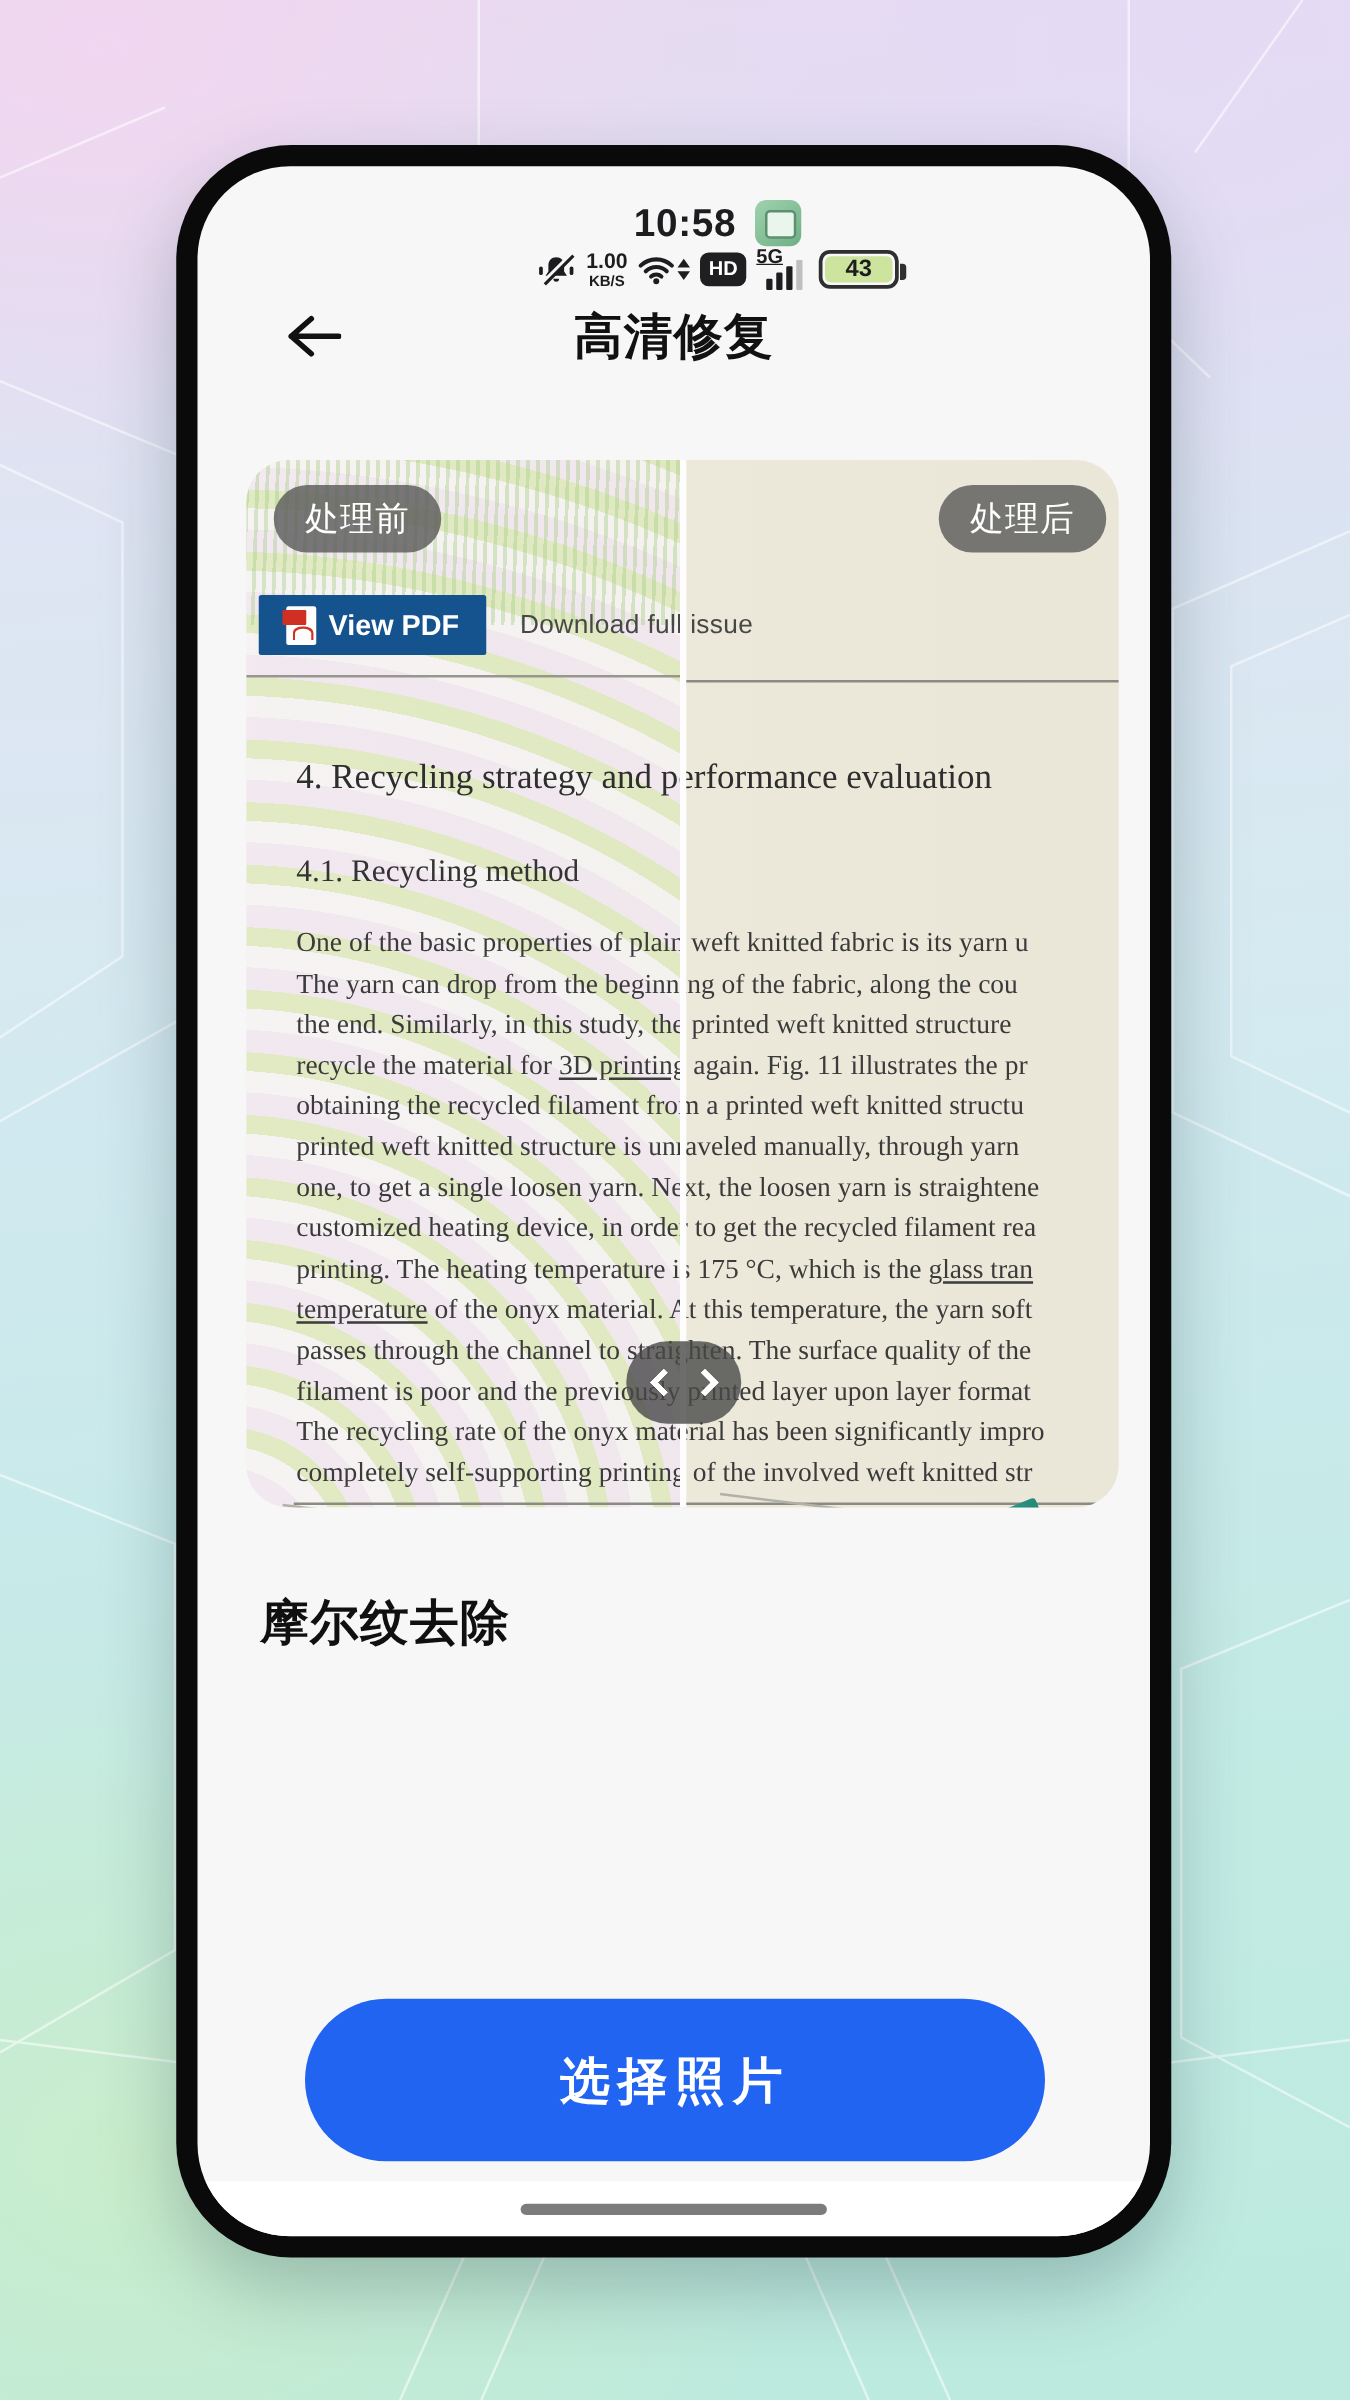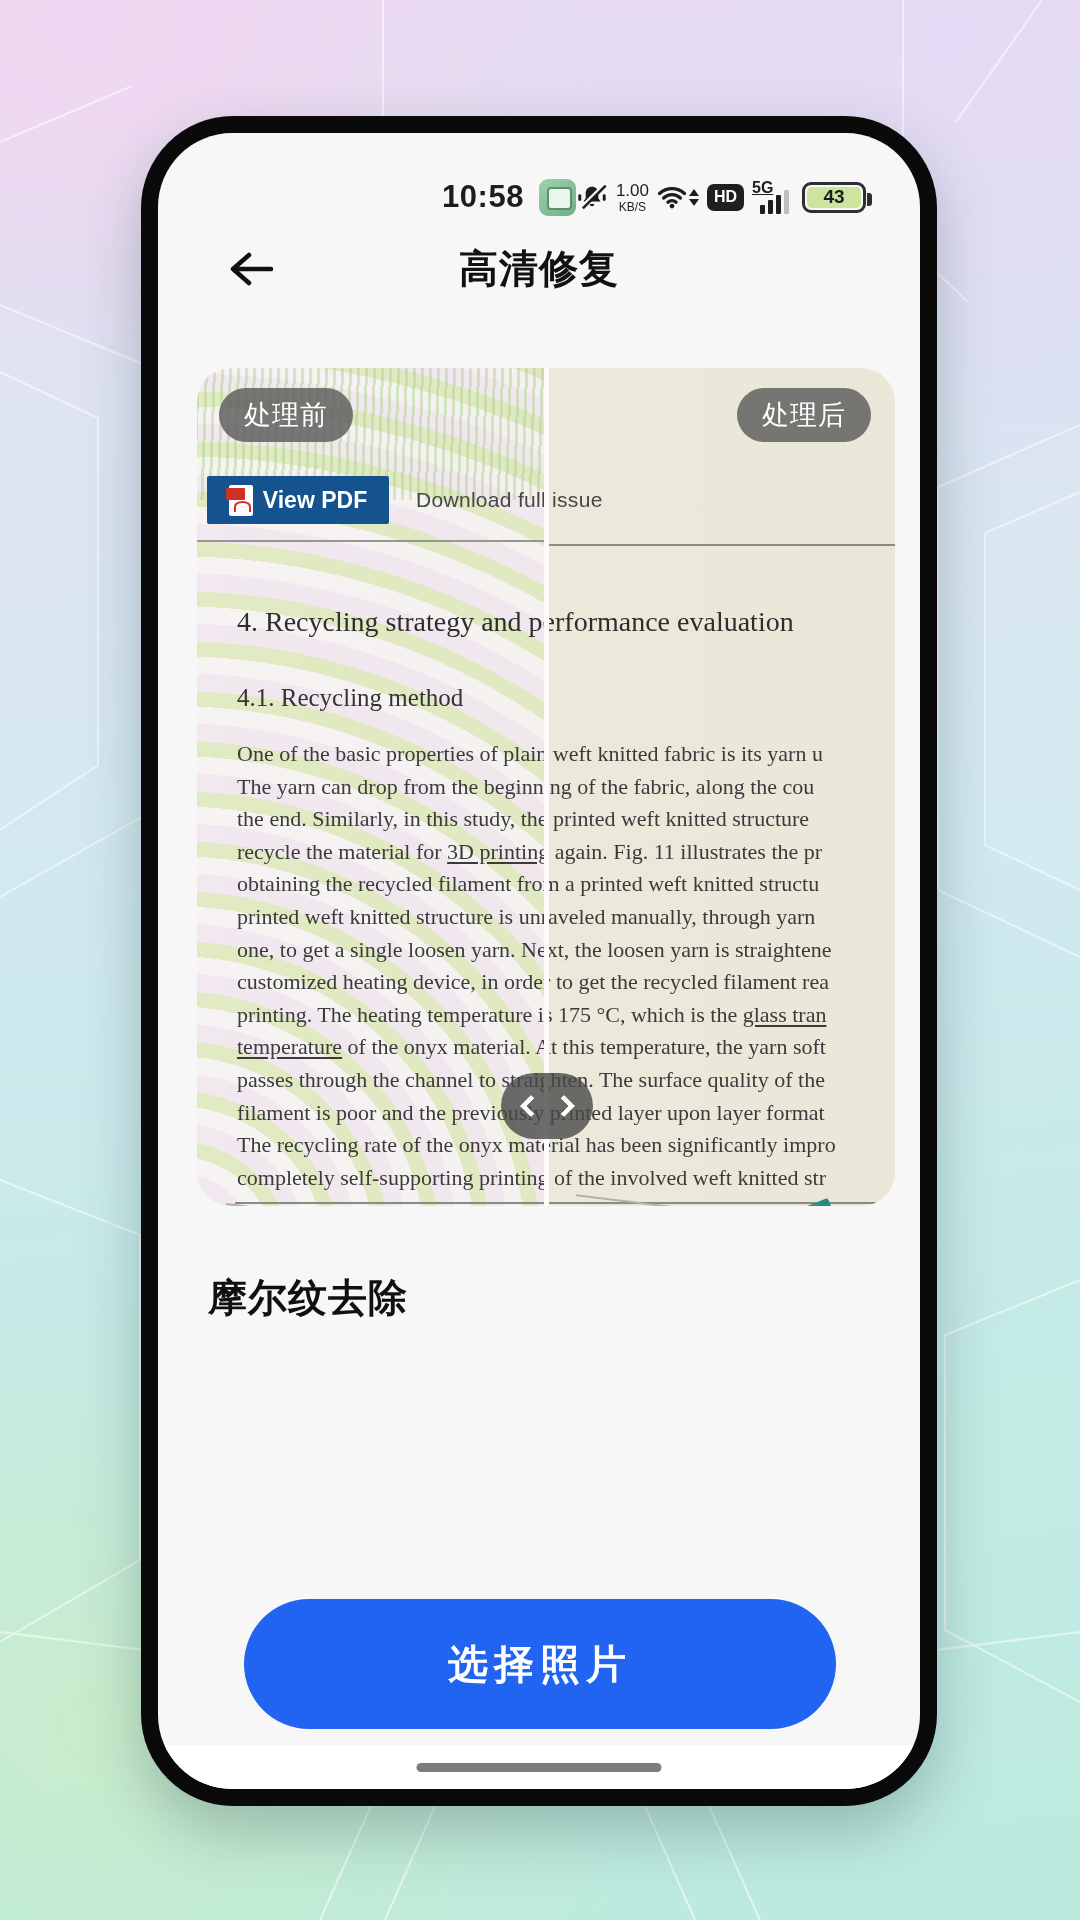--- a/index.html
+++ b/index.html
@@ -22,36 +22,36 @@
     box-shadow:0 26px 60px rgba(35,60,70,.28);
   }
   .screen {
     position:relative; width:762px; height:1656px; background:#f7f7f8;
     border-radius:74px; overflow:hidden;
   }
 
   
   .status-bar {
     position:absolute; top:40px; left:0; right:0; height:48px;
-    display:flex; align-items:center; justify-content:flex-end;
-    padding:0 54px 0 124px; color:#1d1d1f;
+    display:flex; align-items:center; justify-content:center;
+    padding:0 54px 0 124px; color:#1d1d1f;flex-direction:column;
   }
   .sb-left { display:flex; align-items:center; gap:15px; }
   .sb-time { font-size:31px; font-weight:600; letter-spacing:.5px; }
   .msg-icon {
     width:37px; height:37px; border-radius:9px;
     background:linear-gradient(140deg,#9fd2ae,#6faf85);
     position:relative;
   }
   .msg-icon::before {
     content:""; position:absolute; left:8px; top:8px; width:21px; height:19px;
     background:#eaf6ec; border:2px solid #5d9070; border-radius:4px;
   }
   .sb-right { display:flex; align-items:center; gap:8px; }
-  .speed { text-align:center; line-height:1; font-weight:400; }
+  .speed { text-align:center; line-height:1; font-weight:700; }
   .speed .v { font-size:17px; }
   .speed .u { font-size:12px; margin-top:2px; }
   .wifi-wrap { display:flex; align-items:center; gap:2px; }
   .wifi-arrows { display:flex; flex-direction:column; gap:3px; }
   .tri-up { width:0; height:0; border-left:5px solid transparent; border-right:5px solid transparent; border-bottom:7px solid #1d1d1f; }
   .tri-dn { width:0; height:0; border-left:5px solid transparent; border-right:5px solid transparent; border-top:7px solid #1d1d1f; }
   .hd-badge {
     width:37px; height:27px; background:#1f1f21; color:#fff; border-radius:7px;
     font-size:16px; font-weight:800; display:flex; align-items:center; justify-content:center;
   }
@@ -122,21 +122,21 @@
   .pg-edge.e1 { left:28px; top:18px; width:312px; transform:rotate(7deg); }
   .pg-edge.e2 { left:378px; top:8px; width:292px; transform:rotate(7deg); }
   .bookmark { position:absolute; left:578px; top:4px; width:64px; height:48px; border-radius:3px;
     background:linear-gradient(120deg,#37a796,#1f7d6e); transform:rotate(-22deg); }
   .divider { position:absolute; left:347px; top:0; width:5px; height:838px; background:#fdfdfd; z-index:3; }
   .cmp-badge {
     position:absolute; top:20px; z-index:4; background:rgba(92,92,92,.82); color:#fff;
     font-size:27px; padding:9px 25px; border-radius:30px; letter-spacing:1px;
   }
   .cmp-badge.before { left:22px; }
-  .cmp-badge.after { right:24px; }
+  .cmp-badge.after { right:10px; }
   .handle {
     position:absolute; left:304px; top:705px; width:92px; height:66px; z-index:4;
     background:rgba(72,72,72,.8); border-radius:33px;
     display:flex; align-items:center; justify-content:center; gap:17px;
   }
   .chev { width:16px; height:16px; border-left:5px solid #fff; border-bottom:5px solid #fff; border-radius:1px; }
   .chev.l { transform:rotate(45deg); }
   .chev.r { transform:rotate(225deg); }
 
   

